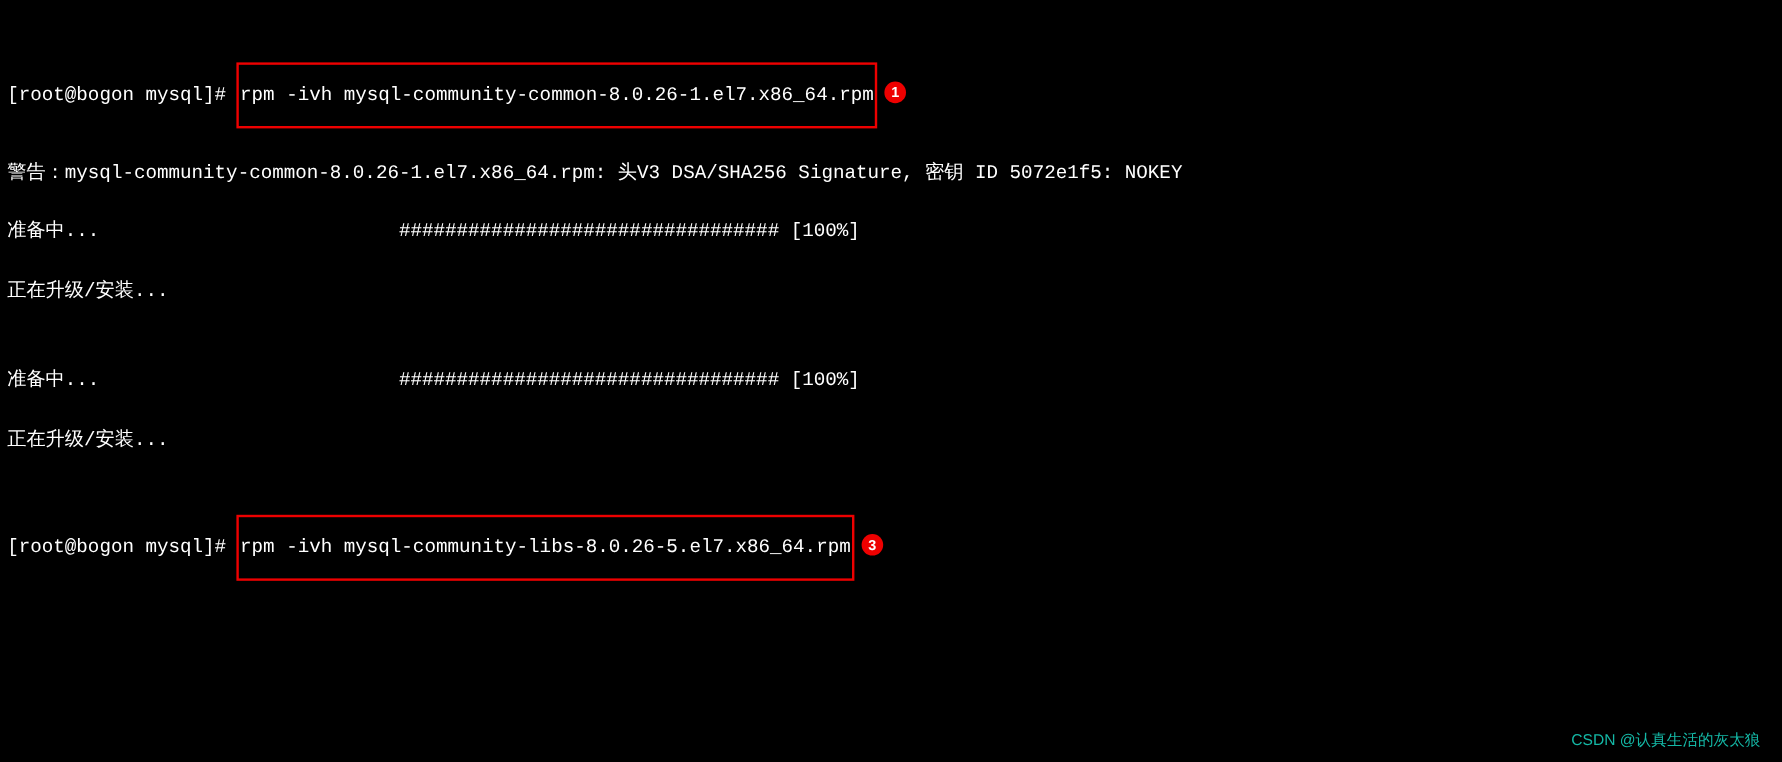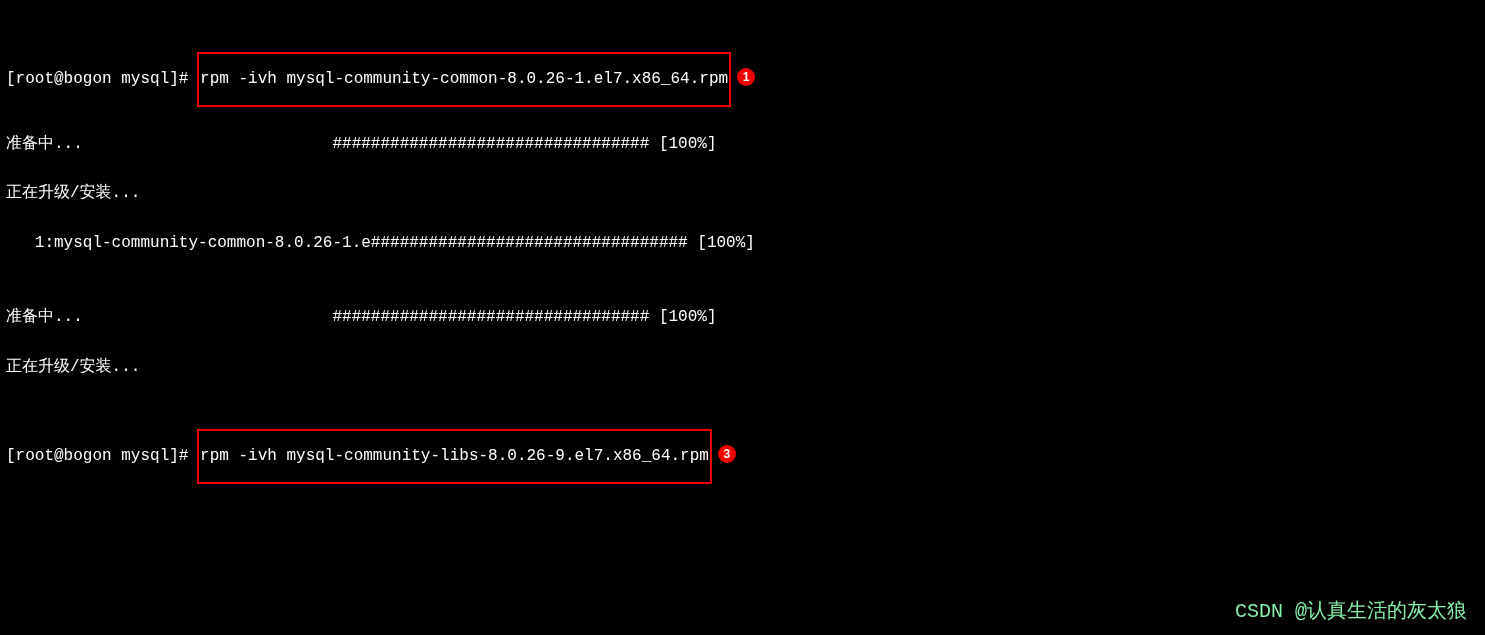--- a/index.html
+++ b/index.html
@@ -6,37 +6,37 @@
     font-family:"Courier New",Consolas,monospace;font-size:16px;
     line-height:1.55;letter-spacing:0;}
   .term{padding:2px 6px 0 6px;white-space:pre;}
   .line{position:relative;}
   .rbox{display:inline-block;border:2px solid #e00;padding:16px 1px;
     margin-left:-1px;line-height:1.2;}
   .badge{display:inline-flex;align-items:center;justify-content:center;
     width:18px;height:18px;border-radius:50%;background:#e00;color:#fff;
     font-size:12px;margin-left:6px;vertical-align:2px;
     font-family:Arial,sans-serif;font-weight:bold;}
-  .watermark{position:fixed;right:18px;bottom:8px;color:#86efac;
-    font-size:20px;font-family:Liberation Mono, monospace;letter-spacing:0;}
+  .watermark{position:fixed;right:18px;bottom:8px;color:#14b8a6;
+    font-size:13px;font-family:Liberation Sans, sans-serif;letter-spacing:0;}
 </style>
 </head>
 <body>
 
 <div class="term">
 
 <div class="line"><span>[root@bogon mysql]# </span><span class="rbox"><span>rpm -ivh mysql-community-common-8.0.26-1.el7.x86_64.rpm</span></span><span class="badge">1</span></div>
+<div class="line">警告：mysql-community-common-8.0.26-1.el7.x86_64.rpm: 头V3 DSA/SHA256 Signature, 密钥 ID 5072e1f5: NOKEY</div>
 <div class="line">准备中...                          ################################# [100%]</div>
 <div class="line">正在升级/安装...</div>
-<div class="line">   1:mysql-community-common-8.0.26-1.e################################# [100%]</div>
 
 <div class="line">准备中...                          ################################# [100%]</div>
 <div class="line">正在升级/安装...</div>
 
-<div class="line"><span>[root@bogon mysql]# </span><span class="rbox"><span>rpm -ivh mysql-community-libs-8.0.26-9.el7.x86_64.rpm</span></span><span class="badge">3</span></div>
+<div class="line"><span>[root@bogon mysql]# </span><span class="rbox"><span>rpm -ivh mysql-community-libs-8.0.26-5.el7.x86_64.rpm</span></span><span class="badge">3</span></div>
 
 
 
 
 
 
 
 
 
 

